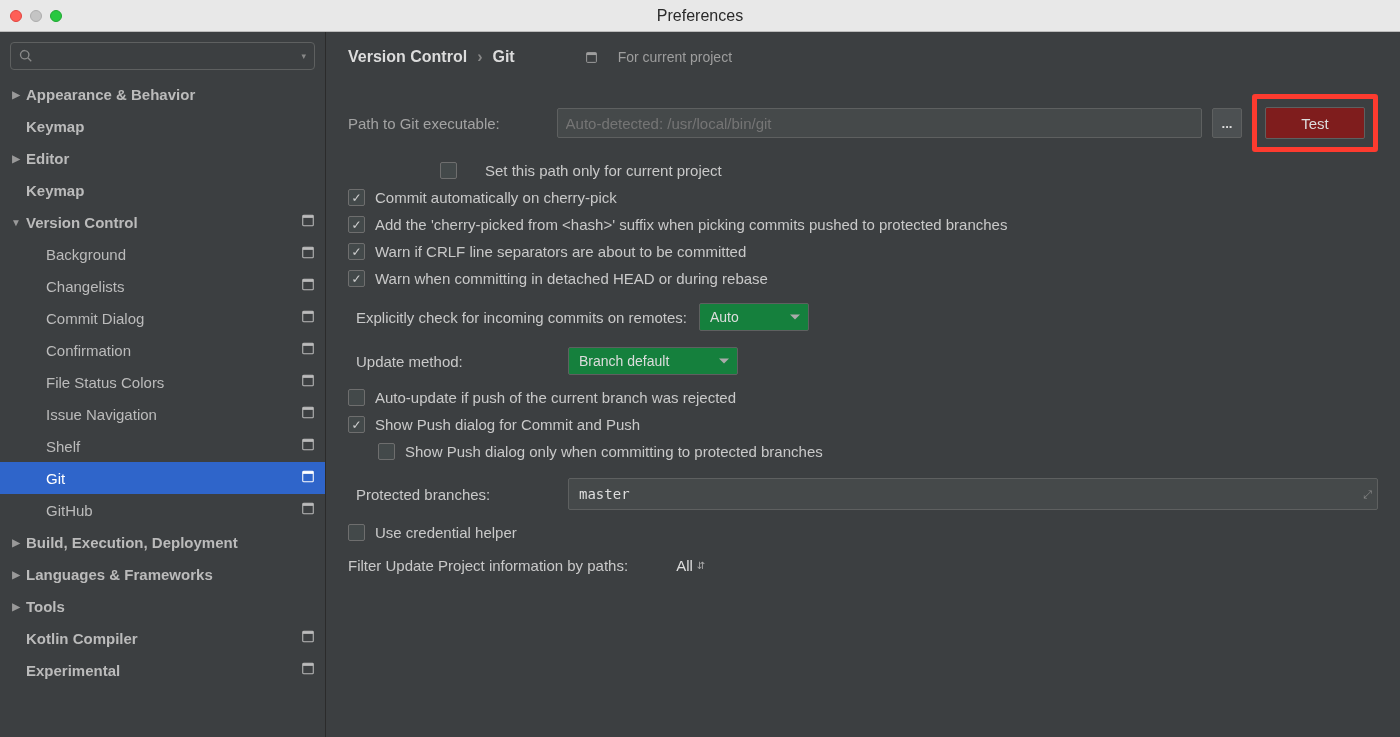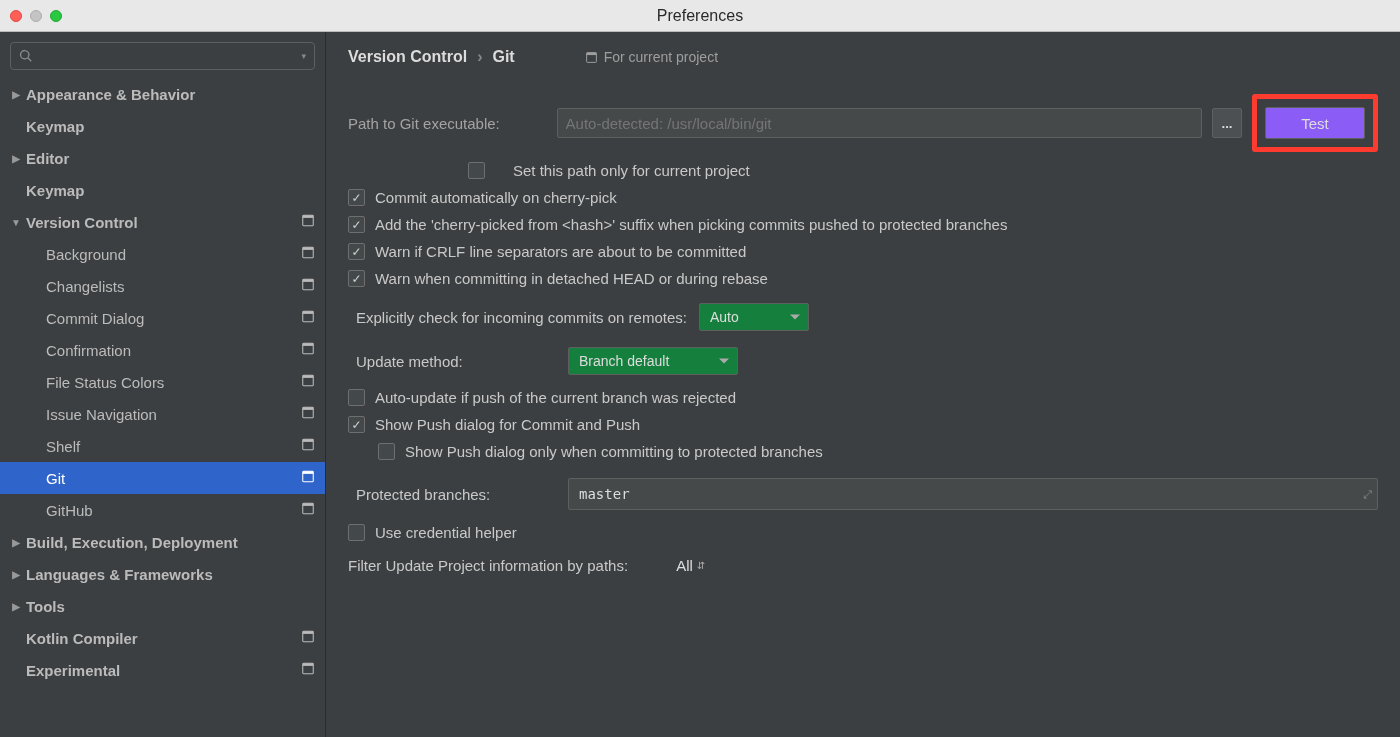--- a/index.html
+++ b/index.html
@@ -74,50 +74,50 @@
     flex: 1;
     padding: 16px 22px;
     overflow-y: auto;
   }
   .crumbs {
     display: flex; align-items: center; gap: 10px;
     color: #dcdcdc; font-size: 16px; font-weight: 600;
   }
   .crumb-sep { color: #888; }
   .crumb-badge {
-    display: inline-flex; align-items: center; gap: 6px;
+    display: inline-flex; align-items: center; gap: 20px;
     margin-left: 60px; font-size: 14px; color: #9e9e9e; font-weight: 400;
   }
   .crumb-badge svg { width: 13px; height: 13px; fill: #9e9e9e; }
   .row {
     display: flex; align-items: center;
     margin-top: 18px; gap: 10px;
   }
-  .row.indent { margin-left: 120px; margin-top: 8px; gap: 28px; }
+  .row.indent { margin-left: 92px; margin-top: 8px; gap: 28px; }
   .lbl { width: 200px; color: #a3a3a3; font-size: 15px; }
   .lbl-short { color: #c9c9c9; font-size: 15px; }
   input[type=text].field {
     background: #45494a;
     border: 1px solid #5e6060;
     color: #bbb;
     height: 30px;
     padding: 0 8px;
     font-size: 15px;
     font-family: inherit;
     border-radius: 2px;
   }
   .browse-btn {
     height: 30px; min-width: 30px;
     background: #4c5052; border: 1px solid #5e6060;
     color: #ddd; font-weight: bold; cursor: pointer;
     border-radius: 2px;
   }
   .test-btn {
     height: 32px; width: 100px;
-    background: #8b5cf6; border: 1px solid #5e6060;
+    background: #7f1d1d; border: 1px solid #5e6060;
     color: #ddd; font-size: 15px; cursor: pointer;
     border-radius: 2px;
   }
   .test-wrap {
     border: 5px solid #fd3b2f;
     padding: 8px;
     border-radius: 3px;
   }
   .check-row {
     display: flex; align-items: center; gap: 10px;

